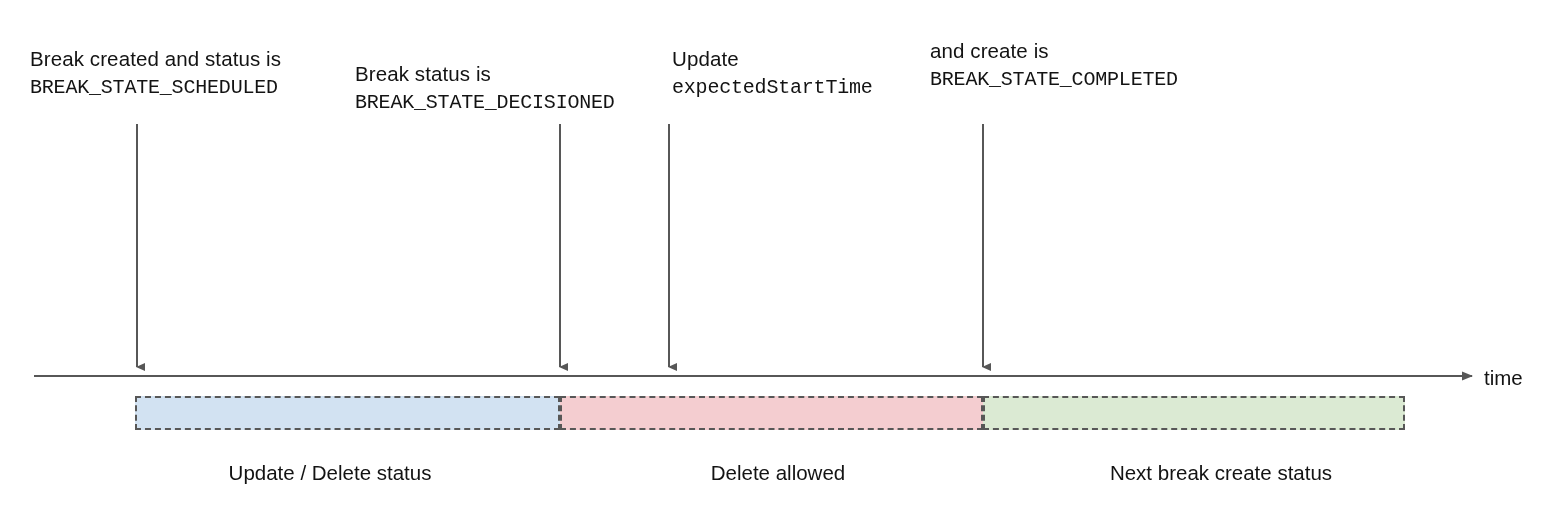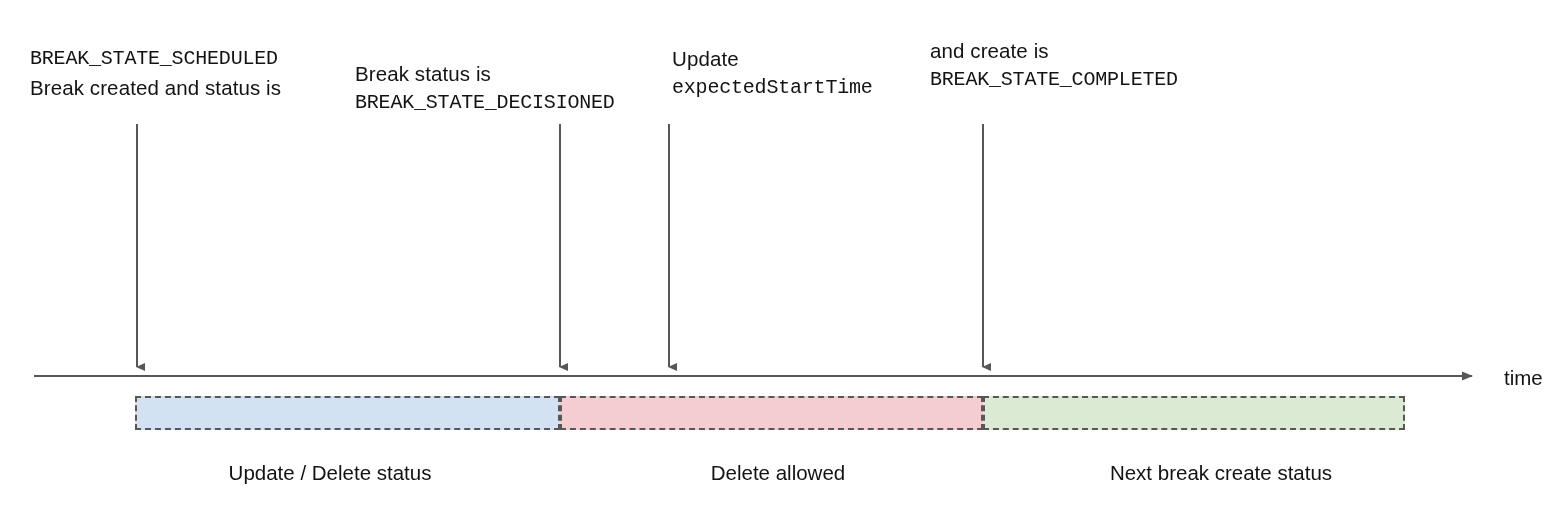--- a/index.html
+++ b/index.html
@@ -88,31 +88,31 @@
       </g>
     <g id="markers-group">
         <line x1="137" y1="124" x2="137" y2="367" stroke="#575757" stroke-width="2" marker-end="url(#arrowDown)"></line>
         <line x1="560" y1="124" x2="560" y2="367" stroke="#575757" stroke-width="2" marker-end="url(#arrowDown)"></line>
         <line x1="669" y1="124" x2="669" y2="367" stroke="#575757" stroke-width="2" marker-end="url(#arrowDown)"></line>
         <line x1="983" y1="124" x2="983" y2="367" stroke="#575757" stroke-width="2" marker-end="url(#arrowDown)"></line>
       </g>
   </svg>
 
   <div id="annotations-layer">
-      <div class="annotation" style="left: 30px; top: 44px;"><span class="line mono">BREAK_STATE_SCHEDULED</span><span class="line sans">Break created and status is</span></div>
+      <div class="annotation" style="left: 30px; top: 44px;"><span class="line sans">Break created and status is</span><span class="line mono">BREAK_STATE_SCHEDULED</span></div>
       <div class="annotation" style="left: 355px; top: 44px; margin-top: 15px;"><span class="line sans">Break status is</span><span class="line mono">BREAK_STATE_DECISIONED</span></div>
       <div class="annotation" style="left: 672px; top: 44px;"><span class="line sans">Update</span><span class="line mono">expectedStartTime</span></div>
       <div class="annotation" style="left: 930px; top: 36px;"><span class="line sans">and create is</span><span class="line mono">BREAK_STATE_COMPLETED</span></div>
     </div>
   <div id="bands-layer">
       <div class="band" style="left: 135px; top: 396px; width: 425px; background: rgb(210, 226, 242); border-color: rgb(87, 87, 87);"></div>
       <div class="band" style="left: 560px; top: 396px; width: 423px; background: rgb(244, 205, 208); border-color: rgb(87, 87, 87);"></div>
       <div class="band" style="left: 983px; top: 396px; width: 422px; background: rgb(219, 234, 211); border-color: rgb(87, 87, 87);"></div>
     </div>
   <div id="captions-layer">
       <div class="phase-caption" style="left: 330px; top: 460px;">Update / Delete status</div>
       <div class="phase-caption" style="left: 778px; top: 460px; text-align: center;">Delete allowed</div>
       <div class="phase-caption" style="left: 1221px; top: 460px;">Next break create status</div>
     </div>
 
-  <div class="axis-label" id="axis-label" style="left: 1484px; top: 366px; margin-left: 20px;">time</div>
+  <div class="axis-label" id="axis-label" style="left: 1484px; top: 366px;">time</div>
 
 </div>
 
 </body></html>

